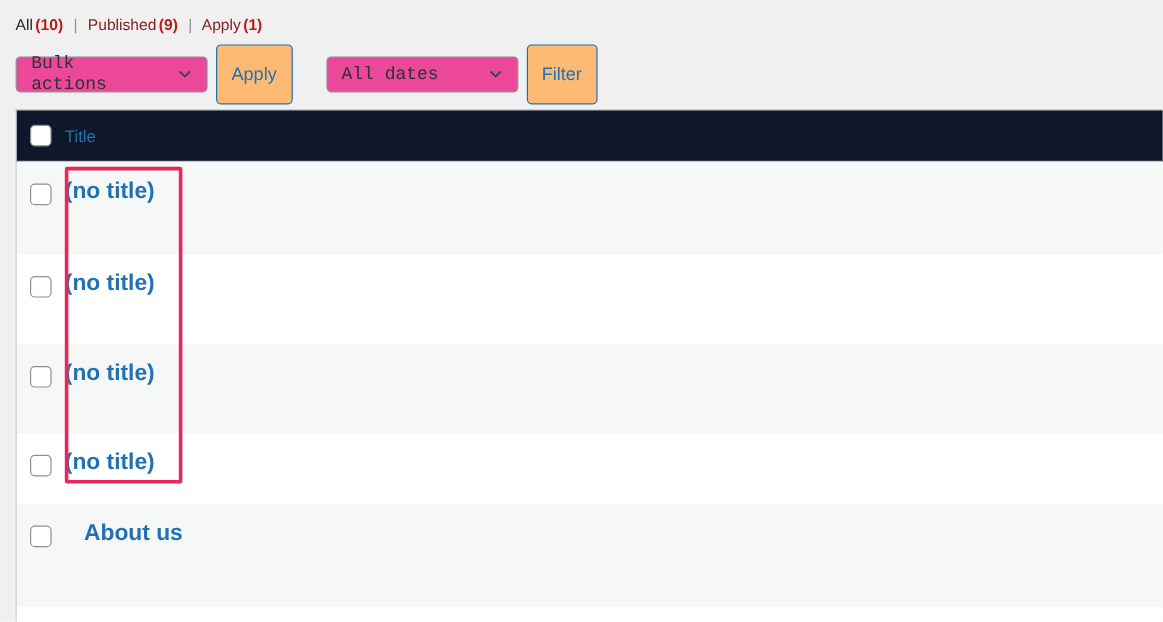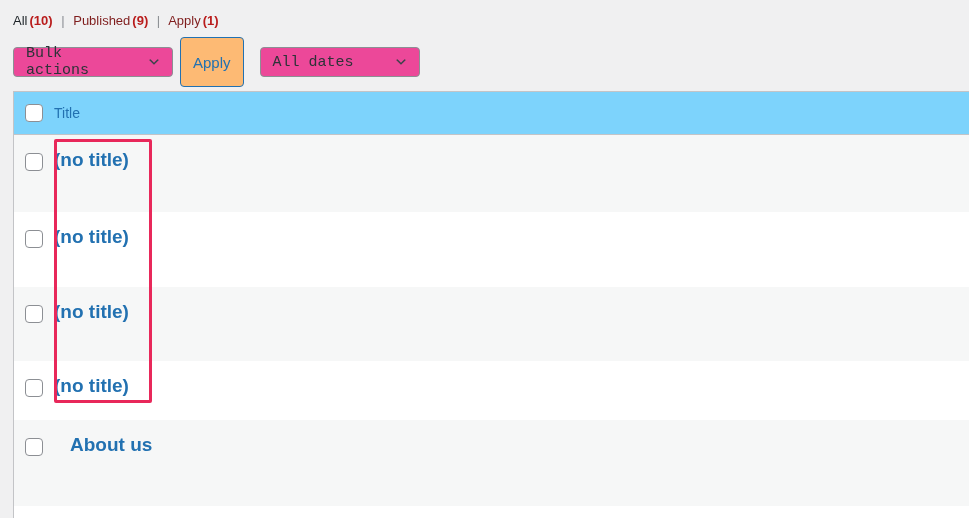--- a/index.html
+++ b/index.html
@@ -74,21 +74,21 @@
   }
   .wp-select .chev {
     position: absolute;
     right: 11px;
     top: 50%;
     transform: translateY(-50%);
     width: 14px; height: 14px;
     display: block;
   }
   #bulk-actions-select { width: 160px; }
-  #date-filter-select { width: 159px; margin-left: 0; }
+  #date-filter-select { width: 159px; margin-left: 12px; }
 
   .wp-button {
     height: 50px;
     background: #fdba74;
     border: 1px solid #2271b1;
     border-radius: 4px;
     color: #2271b1;
     font-family: "Liberation Sans", sans-serif;
     font-size: 15px;
     padding: 0 12px;
@@ -112,21 +112,21 @@
     border-left: 1px solid #c3c4c7;
   }
   .wp-row {
     display: flex;
     align-items: flex-start;
     width: 100%;
     position: relative;
   }
   .wp-row.header {
     height: 43px;
-    background: #7dd3fc;
+    background: #0f172a;
     border-bottom: 1px solid #c3c4c7;
     align-items: center;
   }
   .wp-row.alt { background: #f6f7f7; }
   .wp-row.plain { background: #ffffff; }
 
   .cb-cell {
     width: 40px;
     min-width: 40px;
     display: flex;
@@ -223,20 +223,23 @@
     <span>All dates</span>
     <span class="chev">
       <svg width="14" height="14" viewBox="0 0 20 20" aria-hidden="true">
         <path d="M5 6l5 5 5-5 2 1-7 7-7-7 2-1z" fill="#3c434a"></path>
       </svg>
     </span>
   </div>
 
   <div class="gap-sm"></div>
 
+  <div class="wp-button">
+    <span>Filter</span>
+  </div>
 </div>
 
 <div class="wp-list-table">
 
   <div class="wp-row header">
     <div class="cb-cell">
       <span class="cb"></span>
     </div>
     <div class="title-cell">
       <span class="col-title-link">Title</span>

